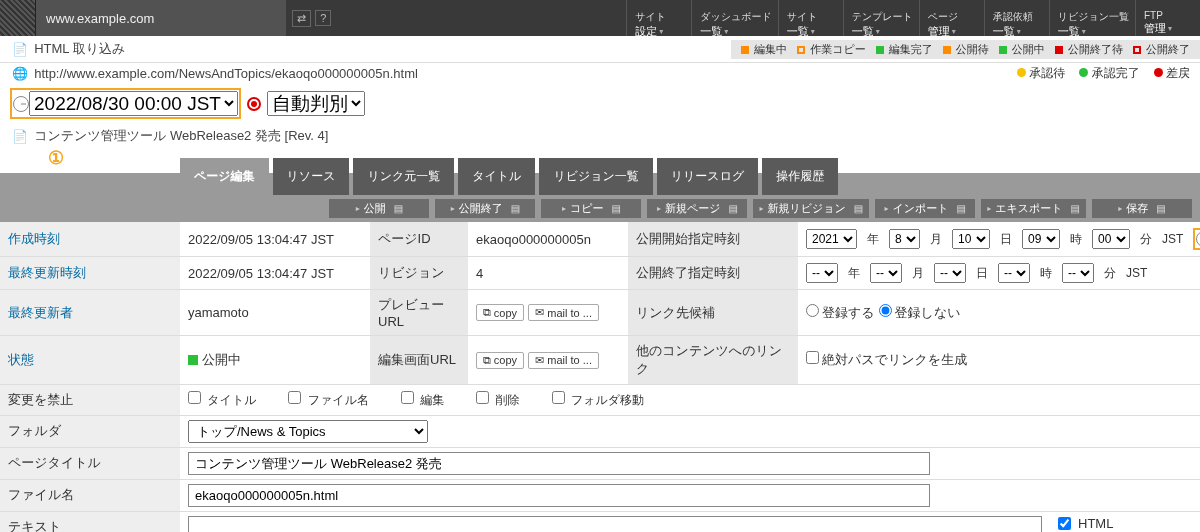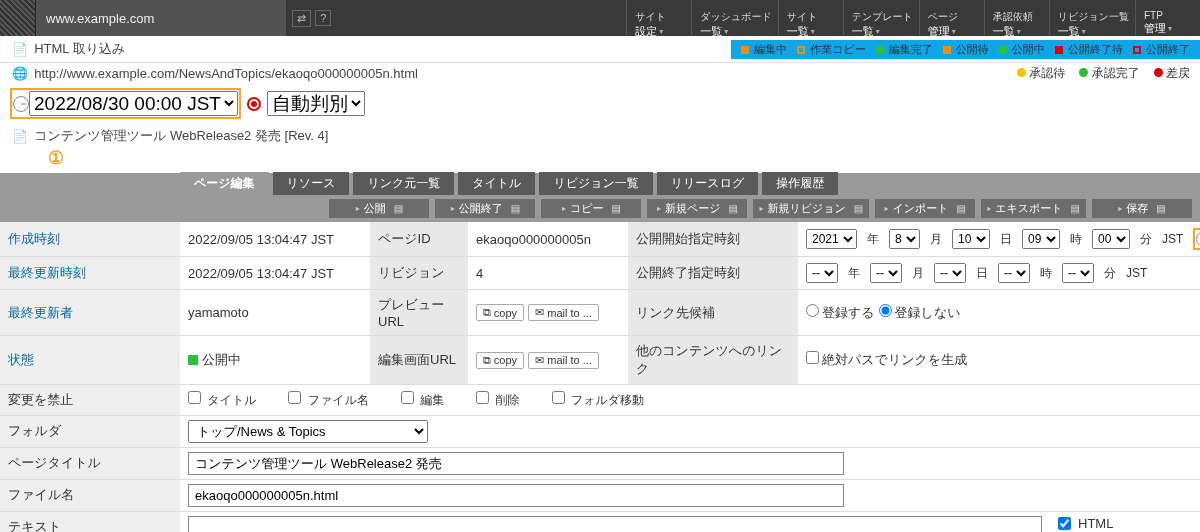--- a/index.html
+++ b/index.html
@@ -11,21 +11,21 @@
 .url-box { background:#525252; flex:0 0 250px; display:flex; align-items:center; padding:0 10px; font-size:13px; color:#eee; }
 .url-icons { display:flex; align-items:center; padding:0 6px; gap:4px; color:#bbb; }
 .url-icons span { border:1px solid #666; padding:1px 4px; font-size:11px; }
 .topnav { margin-left:auto; display:flex; }
 .topnav-item { border-left:1px solid #555; padding: 10px 6px 2px 8px; display:flex; flex-direction:column; justify-content:space-between; min-width:65px; font-size:11px; }
 .topnav-item .t1 { color:#ddd; font-size:10px; }
 .topnav-item .t2 { text-align:right; display:flex; align-items:center; gap:2px; font-size:11px; color:#fff; }
 .topnav-item .t2 .chev { font-size:8px; color:#aaa; }
 
 
-.status-strip { background:#0ea5e9; border-bottom:1px solid #ccc; padding:2px 10px; display:flex; justify-content:flex-end; gap:10px; font-size:11px; align-items:center; }
+.status-strip { background:#e5e5e5; border-bottom:1px solid #ccc; padding:2px 10px; display:flex; justify-content:flex-end; gap:10px; font-size:11px; align-items:center; }
 .status-strip .sq { width:8px; height:8px; display:inline-block; margin-right:2px; vertical-align:middle;}
 .status-left { display:flex; align-items:center; gap:6px; padding:4px 12px; font-size:13px; color:#444; }
 
 
 .pathline { padding:2px 12px; font-size:13px; color:#444; display:flex; align-items:center; gap:6px;}
 .approve-strip { background:#fff; padding:2px 10px; display:flex; justify-content:flex-end; gap:14px; font-size:12px; align-items:center;}
 
 
 .date-row { padding:4px 10px; display:flex; align-items:center; gap:6px; }
 .date-row .box1 { border:2px solid #f5a623; padding:1px; display:flex; align-items:center; }
@@ -33,42 +33,42 @@
 .record-icon { width:14px; height:14px; border:2px solid #d00; border-radius:50%; display:inline-flex; align-items:center; justify-content:center;}
 .record-icon::after { content:""; width:6px; height:6px; background:#d00; border-radius:50%;}
 .clock-icon { display:inline-block; width:16px;height:16px;border:1px solid #888;border-radius:50%; position:relative;}
 .clock-icon::after{content:"";position:absolute;left:50%;top:50%;width:5px;height:1px;background:#888;transform-origin:left;transform:translateY(-50%);}
 
 .desc-line { padding:4px 12px 2px; font-size:13px; color:#444; display:flex; align-items:center; gap:6px;}
 .circle-num { display:inline-block; color:#f5a623; font-size:18px; font-weight:bold; margin-left:48px; margin-bottom:4px;}
 
 
 .tabs-wrap { background:#9a9a9a; display:flex; align-items:flex-end; height:22px; padding-left:180px;}
-.tab { background:#5a5a5a; color:#fff; padding:3px 14px; font-size:12px; margin-right:4px; cursor:pointer; }
+.tab { background:#5a5a5a; color:#fff; padding:10px 14px; font-size:12px; margin-right:4px; cursor:pointer; }
 .tab.active { background:#9a9a9a; color:#fff; font-weight:bold; }
 
 
 .actionbar { background:#9a9a9a; display:flex; justify-content:flex-end; gap:6px; padding:4px 8px; }
 .abtn { background:#6c6c6c; color:#fff; font-size:11px; padding:2px 6px; display:flex; align-items:center; gap:4px; min-width:100px; justify-content:center; cursor:pointer;}
 .abtn .chev { font-size:8px; color:#ccc;}
 .abtn .micon { font-size:10px; color:#ddd; margin-left:4px;}
 
 
 .grid { display:grid; grid-template-columns: 180px 190px 98px 160px 170px 1fr; }
 .cell { border-bottom:1px solid #ddd; padding:6px 8px; font-size:13px; display:flex; align-items:center; gap:4px; min-height:30px;}
 .cell.hd { background:#eee; color:#0369a1; }
 .cell.hd2 { background:#e8e8e8; }
 .copybtn, .mailbtn { border:1px solid #aaa; background:#fff; border-radius:2px; padding:1px 6px; font-size:11px; display:inline-flex; align-items:center; gap:3px; cursor:pointer;}
 .green-sq { width:10px;height:10px;background:#2bbf3a;display:inline-block;}
 
 
 .fullrow { display:grid; grid-template-columns:180px 1fr; border-bottom:1px solid #ddd;}
 .fullrow .lbl { background:#eee; padding:6px 8px; font-size:13px; }
 .fullrow .val { padding:4px 8px; display:flex; align-items:center; gap:10px;}
-.fullrow input[type=text] { width:656px; padding:3px 6px; border:1px solid #888; font-size:13px;}
+.fullrow input[type=text] { width:742px; padding:3px 6px; border:1px solid #888; font-size:13px;}
 .fullrow select { padding:2px 4px; font-size:13px;}
 .fullrow textarea { width:860px; height:80px; border:1px solid #888;}
 
 .text-side { display:flex; flex-direction:column; gap:6px; padding:4px 8px; }
 .text-side label { display:flex; align-items:center; gap:4px; font-size:13px;}
 
 .date-selects select { font-size:12px; padding:1px;}
 .date-selects { display:flex; align-items:center; gap:10px; font-size:12px;}
 .clock-btn { border:2px solid #f5a623; padding:1px; display:inline-flex;}
 

